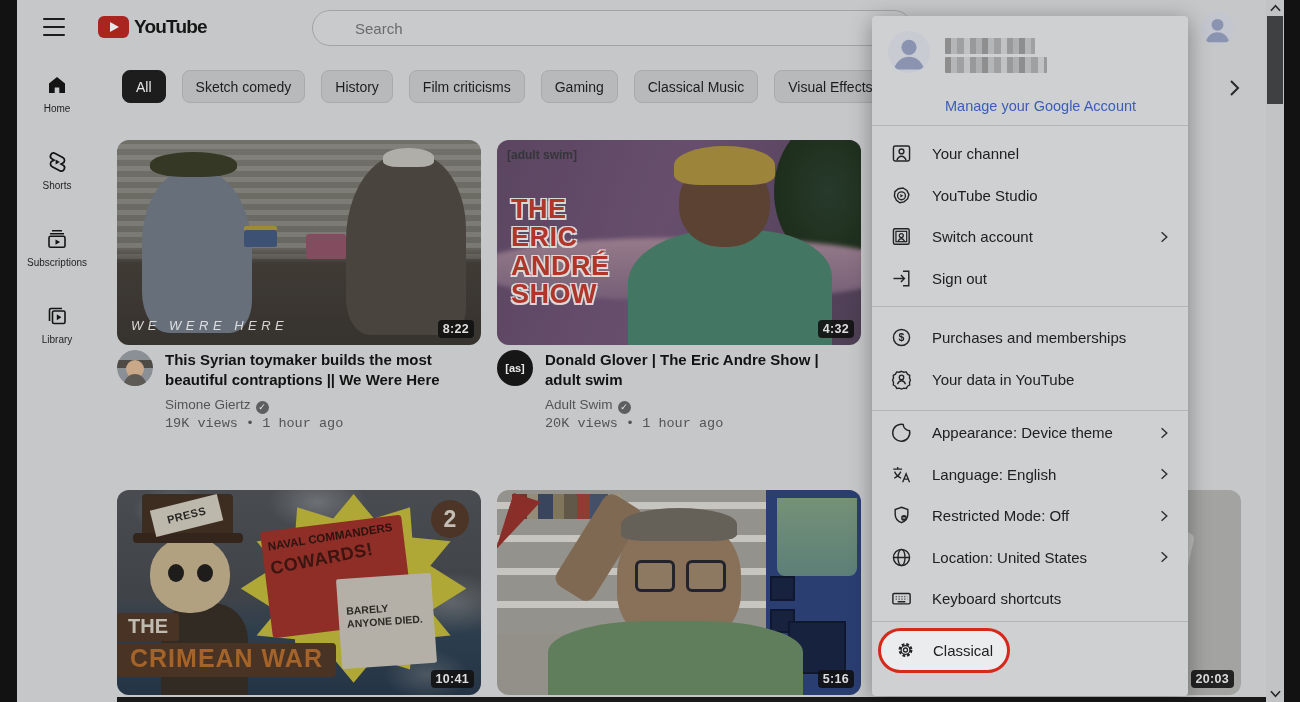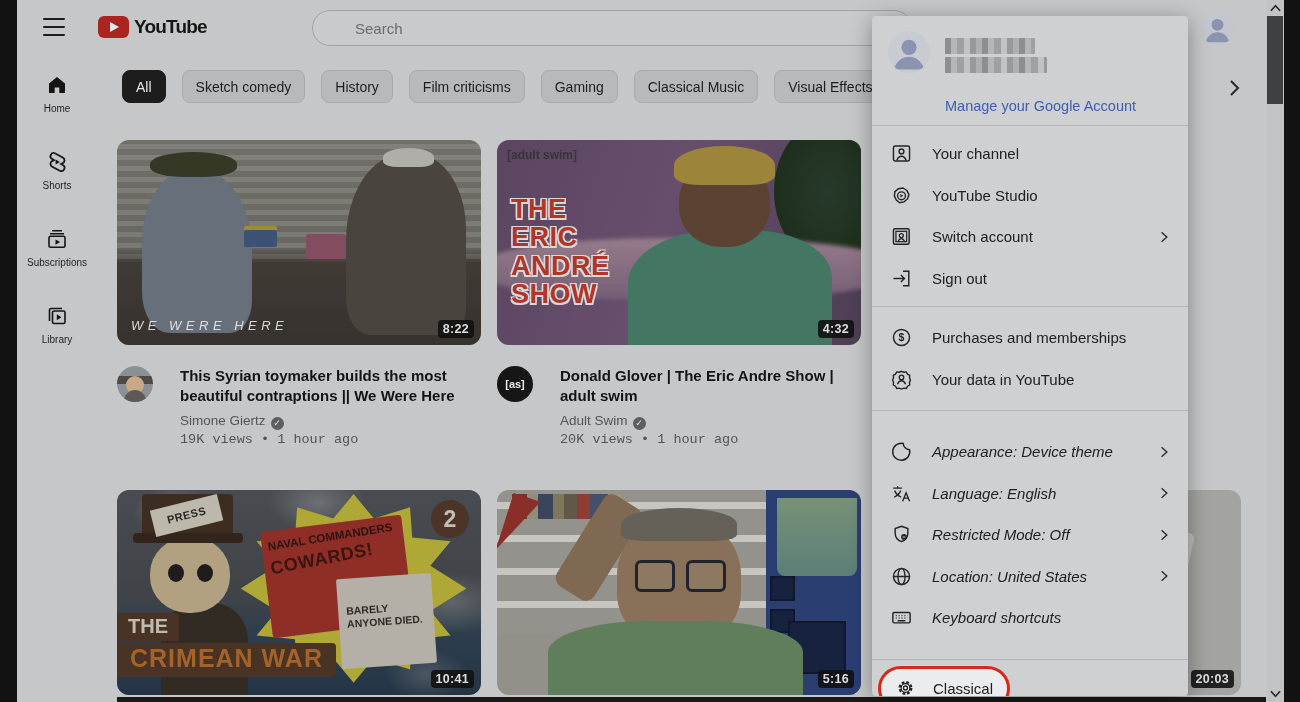--- a/index.html
+++ b/index.html
@@ -31,21 +31,21 @@
   .chips { position:absolute; left:105px; top:70px; display:flex; gap:16px; align-items:center; }
   .chip { height:33px; padding:0 13px; display:flex; align-items:center; border-radius:8px; background:#b8b9bb; border:1px solid #a9aaac; color:#1d1d1e; font-size:14px; cursor:pointer; white-space:nowrap; }
   .chip.selected { background:#1d1d1e; border-color:#1d1d1e; color:#e4e4e4; }
   .chips-more { position:absolute; left:1205px; top:74px; width:28px; height:28px; background:none; border:none; cursor:pointer; }
 
   
   .card { position:absolute; width:364px; }
   .thumb { position:relative; width:364px; height:205px; border-radius:12px; overflow:hidden; background:#888; }
   .thumb::after { content:""; position:absolute; inset:0; background:rgba(22,22,22,0.20); z-index:4; }
   .dur { position:absolute; right:7px; bottom:7px; z-index:5; background:rgba(16,16,16,0.88); color:#dedede; font-size:12.5px; font-weight:700; padding:2px 5px; border-radius:4px; letter-spacing:.3px; }
-  .meta { display:flex; gap:27px; margin-top:21px; }
+  .meta { display:flex; gap:12px; margin-top:5px; }
   .ch-avatar { width:36px; height:36px; border-radius:50%; flex:0 0 36px; overflow:hidden; }
   .v-title { font-size:15px; line-height:20px; font-weight:700; color:#131313; width:305px; cursor:pointer; }
   .v-channel { margin-top:7px; font-size:13.5px; color:#535455; cursor:pointer; }
   .v-views { margin-top:2px; font-size:13.5px; color:#535455;font-family:Liberation Mono, monospace; }
   .check { display:inline-flex; width:13px; height:13px; border-radius:50%; background:#5d5e60; color:#e9e9e9; font-size:9px; line-height:1; align-items:center; justify-content:center; margin-left:5px; vertical-align:-1px; }
 
   
   .t1 { background:linear-gradient(180deg,#908f87 0%,#85847c 52%,#4c453f 60%,#3f3a35 100%); }
   .t1 .corrug { position:absolute; inset:0 0 42% 0; background:repeating-linear-gradient(0deg,rgba(255,255,255,.12) 0 5px,rgba(0,0,0,.06) 5px 11px); }
   .t1 .p-left { position:absolute; left:7%; top:14%; width:30%; height:80%; background:#7c8694; border-radius:45% 50% 20% 25%; }
@@ -404,21 +404,21 @@
       <div class="menu-item">
         <svg class="mi" width="23" height="23" viewBox="0 0 24 24">
               <path d="M12 3.4l2.4 1 2.6-.3 1.3 2.3 2.3 1.3-.3 2.6 1 2.4-1 2.4.3 2.6-2.3 1.3-1.3 2.3-2.6-.3-2.4 1-2.4-1-2.6.3-1.3-2.3-2.3-1.3.3-2.6-1-2.4 1-2.4-.3-2.6 2.3-1.3 1.3-2.3 2.6.3z" fill="none" stroke="#232324" stroke-width="1.4"></path>
               <circle cx="12" cy="9.8" r="2.3" fill="none" stroke="#232324" stroke-width="1.4"></circle>
               <path d="M7.8 17c.9-2.6 2.6-3.7 4.2-3.7s3.3 1.1 4.2 3.7" fill="none" stroke="#232324" stroke-width="1.4"></path>
             </svg>
         <span class="grow">Your data in YouTube</span>
       </div>
     </div>
 
-    <div class="menu-section bordered" style="padding:20px 0;font-style:italic;">
+    <div class="menu-section bordered" style="padding:1px 0;">
       <div class="menu-item">
         <svg class="mi" width="23" height="23" viewBox="0 0 24 24">
               <path d="M13.8 3.6a8.9 8.9 0 1 0 6.6 6.6 6.9 6.9 0 0 1-6.6-6.6z" fill="none" stroke="#232324" stroke-width="1.5"></path>
             </svg>
         <span class="grow">Appearance: Device theme</span>
         <span class="chev">
               <svg width="16" height="16" viewBox="0 0 20 20">
                 <path d="M7 4l6.5 6L7 16" fill="none" stroke="#2e2e2f" stroke-width="1.8"></path>
               </svg>
             </span>

